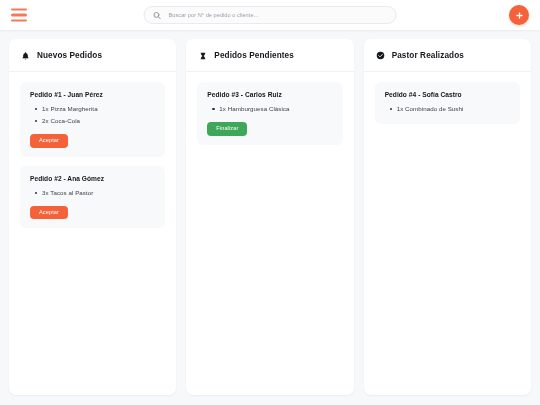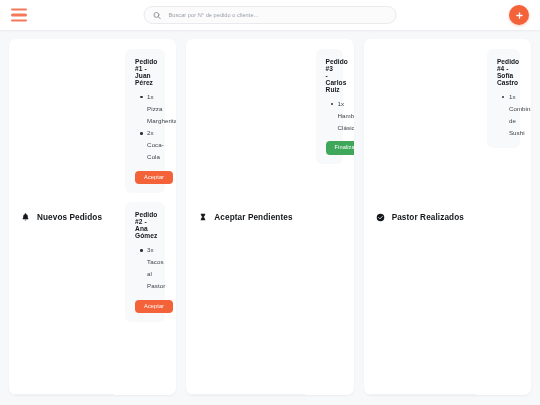--- a/index.html
+++ b/index.html
@@ -112,21 +112,21 @@
     padding: 9px 9px 10px 9px;
     box-sizing: border-box;
     height: 375px;
   }
   .column {
     flex: 1 1 0;
     background: #ffffff;
     border-radius: 7px;
     box-shadow: 0 1px 2px rgba(16, 24, 40, 0.05);
     display: flex;
-    flex-direction: row;
+    flex-direction: column;
     min-width: 0;
     overflow: hidden;
   }
   .col-head {
     display: flex;
     align-items: center;
     gap: 7px;
     padding: 11px 12px 10px 12px;
     border-bottom: 1px solid #f0f1f3;
   }
@@ -267,21 +267,21 @@
     </div>
   </div>
 
   <div class="column">
     <div class="col-head">
       <span class="col-icon">
         <svg width="8" height="10" viewBox="0 0 24 24" fill="#15181c">
           <path d="M5 2h14v2.2h-1.3v1.9c0 2.4-1.5 4.4-3.6 5.4v.9c2.1 1 3.6 3 3.6 5.4v1.9H19V22H5v-2.3h1.3v-1.9c0-2.4 1.5-4.4 3.6-5.4v-.9C7.8 10.5 6.3 8.5 6.3 6.1V4.2H5V2z"></path>
         </svg>
       </span>
-      <span class="col-title">Aceptar Pendientes</span>
+      <span class="col-title">Pedidos Pendientes</span>
     </div>
     <div class="col-body">
 
       <div class="card">
         <div class="card-title">Pedido #3 - Carlos Ruiz</div>
         <ul class="items">
           <li>1x Hamburguesa Clásica</li>
         </ul>
         <button class="card-btn finish">Finalizar</button>
       </div>

